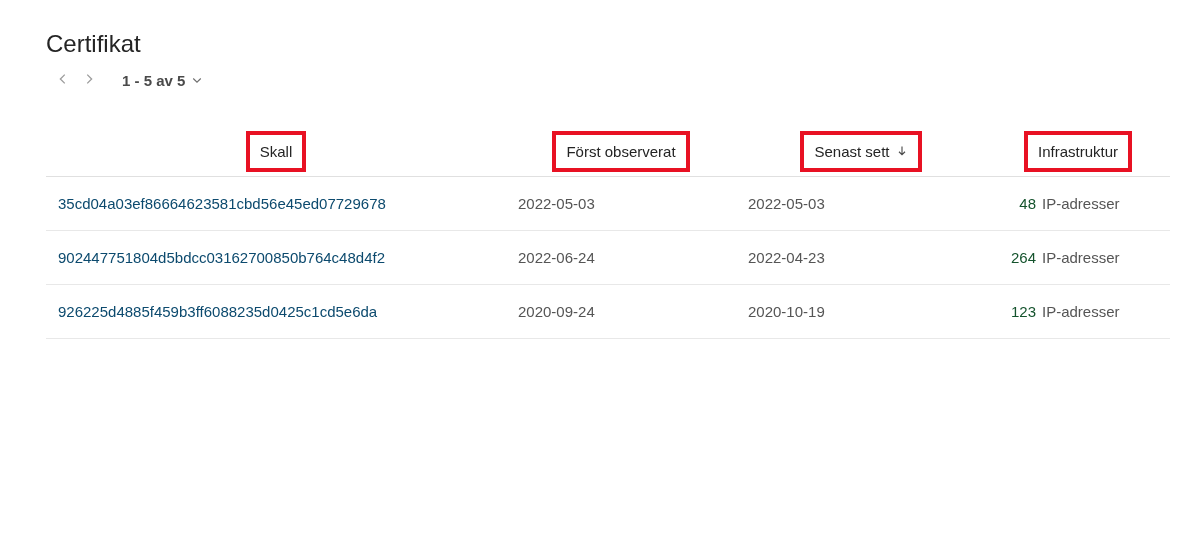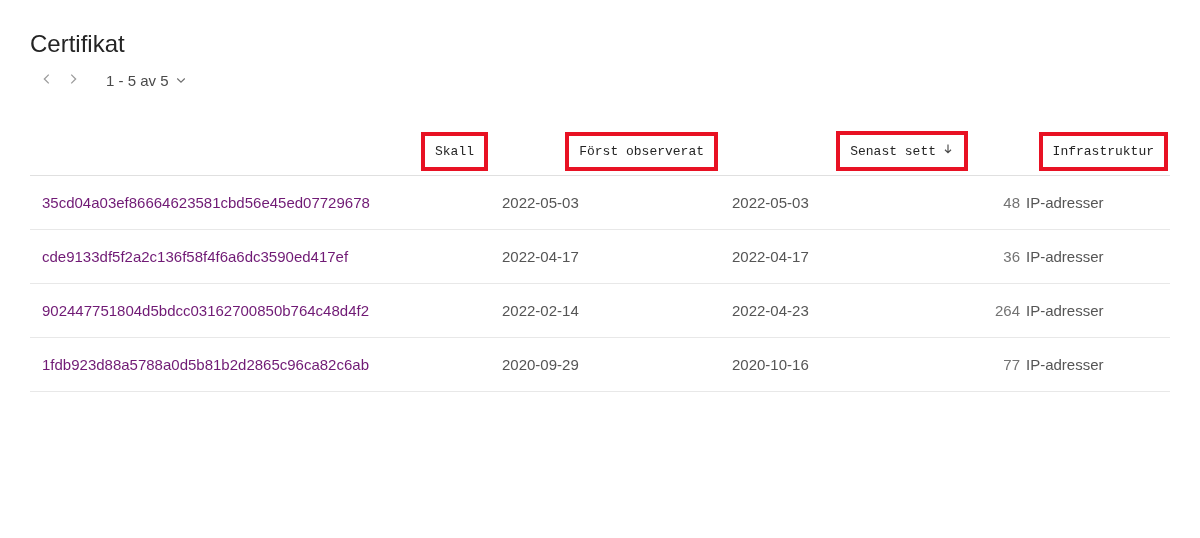--- a/index.html
+++ b/index.html
@@ -3,21 +3,21 @@
   <meta charset="utf-8">
   <style>
     * { margin: 0; padding: 0; box-sizing: border-box; }
     body {
       font-family: "Segoe UI", -apple-system, BlinkMacSystemFont, sans-serif;
       background: #fff;
       font-size: 14px;
       color: #242424;
     }
     .container {
-      padding: 30px 30px 0 30px;
+      padding: 30px 30px 0 46px;
     }
     .page-title {
       font-size: 24px;
       font-weight: 400;
       margin-bottom: 14px;
     }
     .pager {
       display: flex;
       align-items: center;
       gap: 12px;
@@ -34,35 +34,35 @@
       color: #9c9c9c;
     }
     .pager-arrow svg { width: 14px; height: 14px; }
     .pager-text {
       color: #4a4a4a;
       font-size: 15px;
       display: inline-flex;
       align-items: flex-start;
       gap: 6px;
       margin-left: 14px;
+      font-weight: bold;
     }
     .pager-caret svg { width: 12px; height: 12px; color: #6e6e6e; }
 
     table {
       width: 100%;
       border-collapse: collapse;
     }
     thead th {
-      text-align: right;
+      text-align: center;
       font-weight: 400;
-      font-size: 13px;
+      font-size: 15px;
       color: #242424;
       padding: 10px 12px 12px 12px;
       border-bottom: 1px solid #e0e0e0;
-      font-family: Liberation Mono, monospace;
     }
     .th-inner {
       display: inline-flex;
       align-items: center;
       gap: 6px;
     }
     .highlight-box {
       display: inline-flex;
       align-items: center;
       gap: 6px;
@@ -73,25 +73,25 @@
     .sort-arrow svg { width: 12px; height: 12px; color: #4a4a4a; }
 
     tbody td {
       padding: 18px 12px;
       border-bottom: 1px solid #e8e8e8;
       font-size: 15px;
       color: #555;
       vertical-align: middle;
     }
     tbody td.link-cell {
-      color: #701a75;
+      color: #0c4a6e;
       cursor: pointer;
     }
     tbody td .count {
-      color: #737373;
+      color: #14532d;
       display: inline-block;
       min-width: 38px;
       text-align: right;
       margin-right: 6px;
     }
     .col-shall { width: 460px; }
     .col-first { width: 230px; }
     .col-last  { width: 250px; }
     .col-infra { }
   </style>
@@ -161,38 +161,30 @@
     <tbody>
       <tr>
         <td class="link-cell">35cd04a03ef86664623581cbd56e45ed07729678</td>
         <td>2022-05-03</td>
         <td>2022-05-03</td>
         <td>
           <span class="count">48</span><span>IP-adresser</span>
         </td>
       </tr>
       <tr>
-        <td class="link-cell">cde9133df5f2a2c136f58f4f6a6dc3590ed417ef</td>
-        <td>2022-04-17</td>
-        <td>2022-04-17</td>
-        <td>
-          <span class="count">36</span><span>IP-adresser</span>
-        </td>
-      </tr>
-      <tr>
         <td class="link-cell">902447751804d5bdcc03162700850b764c48d4f2</td>
-        <td>2022-02-14</td>
+        <td>2022-06-24</td>
         <td>2022-04-23</td>
         <td>
           <span class="count">264</span><span>IP-adresser</span>
         </td>
       </tr>
       <tr>
-        <td class="link-cell">1fdb923d88a5788a0d5b81b2d2865c96ca82c6ab</td>
-        <td>2020-09-29</td>
-        <td>2020-10-16</td>
+        <td class="link-cell">926225d4885f459b3ff6088235d0425c1cd5e6da</td>
+        <td>2020-09-24</td>
+        <td>2020-10-19</td>
         <td>
-          <span class="count">77</span><span>IP-adresser</span>
+          <span class="count">123</span><span>IP-adresser</span>
         </td>
       </tr>
     </tbody>
   </table>
 </div>
 
 </body></html>

